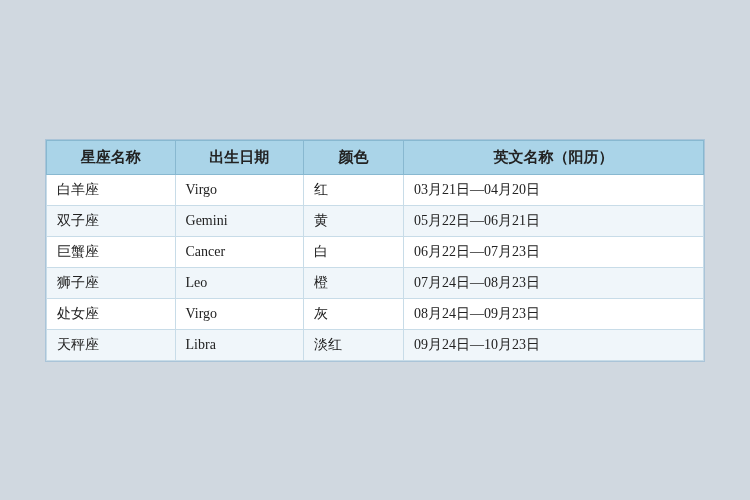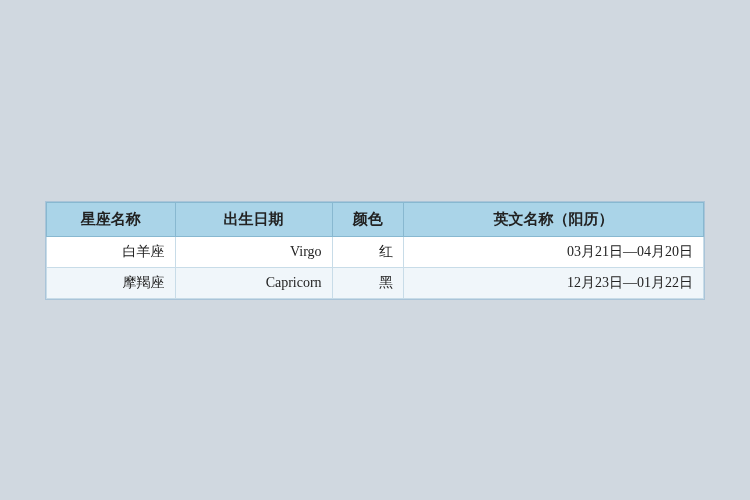--- a/index.html
+++ b/index.html
@@ -26,21 +26,21 @@
       border: 1px solid #88b8d0;
       padding: 7px 0;
       text-align: center;
       font-size: 15px;
       font-weight: bold;
       color: #222;
     }
     tbody tr td {
       border: 1px solid #c8dce8;
       padding: 6px 10px;
-      text-align: right;
+      text-align: left;
       font-size: 14px;
       color: #222;
       background-color: #ffffff;
     }
     tbody tr:nth-child(even) td {
       background-color: #f0f6fa;
     }
   </style>
 </head>
 <body>
@@ -58,20 +58,44 @@
     </thead>
     <tbody>
 
     <tr>
           <td>白羊座</td>
           <td>Virgo</td>
           <td>红</td>
           <td>03月21日—04月20日</td>
         </tr>
         <tr>
-          <td>摩羯座</td>
-          <td>Capricorn</td>
-          <td>黑</td>
-          <td>12月23日—01月22日</td>
+          <td>双子座</td>
+          <td>Gemini</td>
+          <td>黄</td>
+          <td>05月22日—06月21日</td>
+        </tr>
+        <tr>
+          <td>巨蟹座</td>
+          <td>Cancer</td>
+          <td>白</td>
+          <td>06月22日—07月23日</td>
+        </tr>
+        <tr>
+          <td>狮子座</td>
+          <td>Leo</td>
+          <td>橙</td>
+          <td>07月24日—08月23日</td>
+        </tr>
+        <tr>
+          <td>处女座</td>
+          <td>Virgo</td>
+          <td>灰</td>
+          <td>08月24日—09月23日</td>
+        </tr>
+        <tr>
+          <td>天秤座</td>
+          <td>Libra</td>
+          <td>淡红</td>
+          <td>09月24日—10月23日</td>
         </tr>
       </tbody>
   </table>
 </div>
 
 </body></html>

